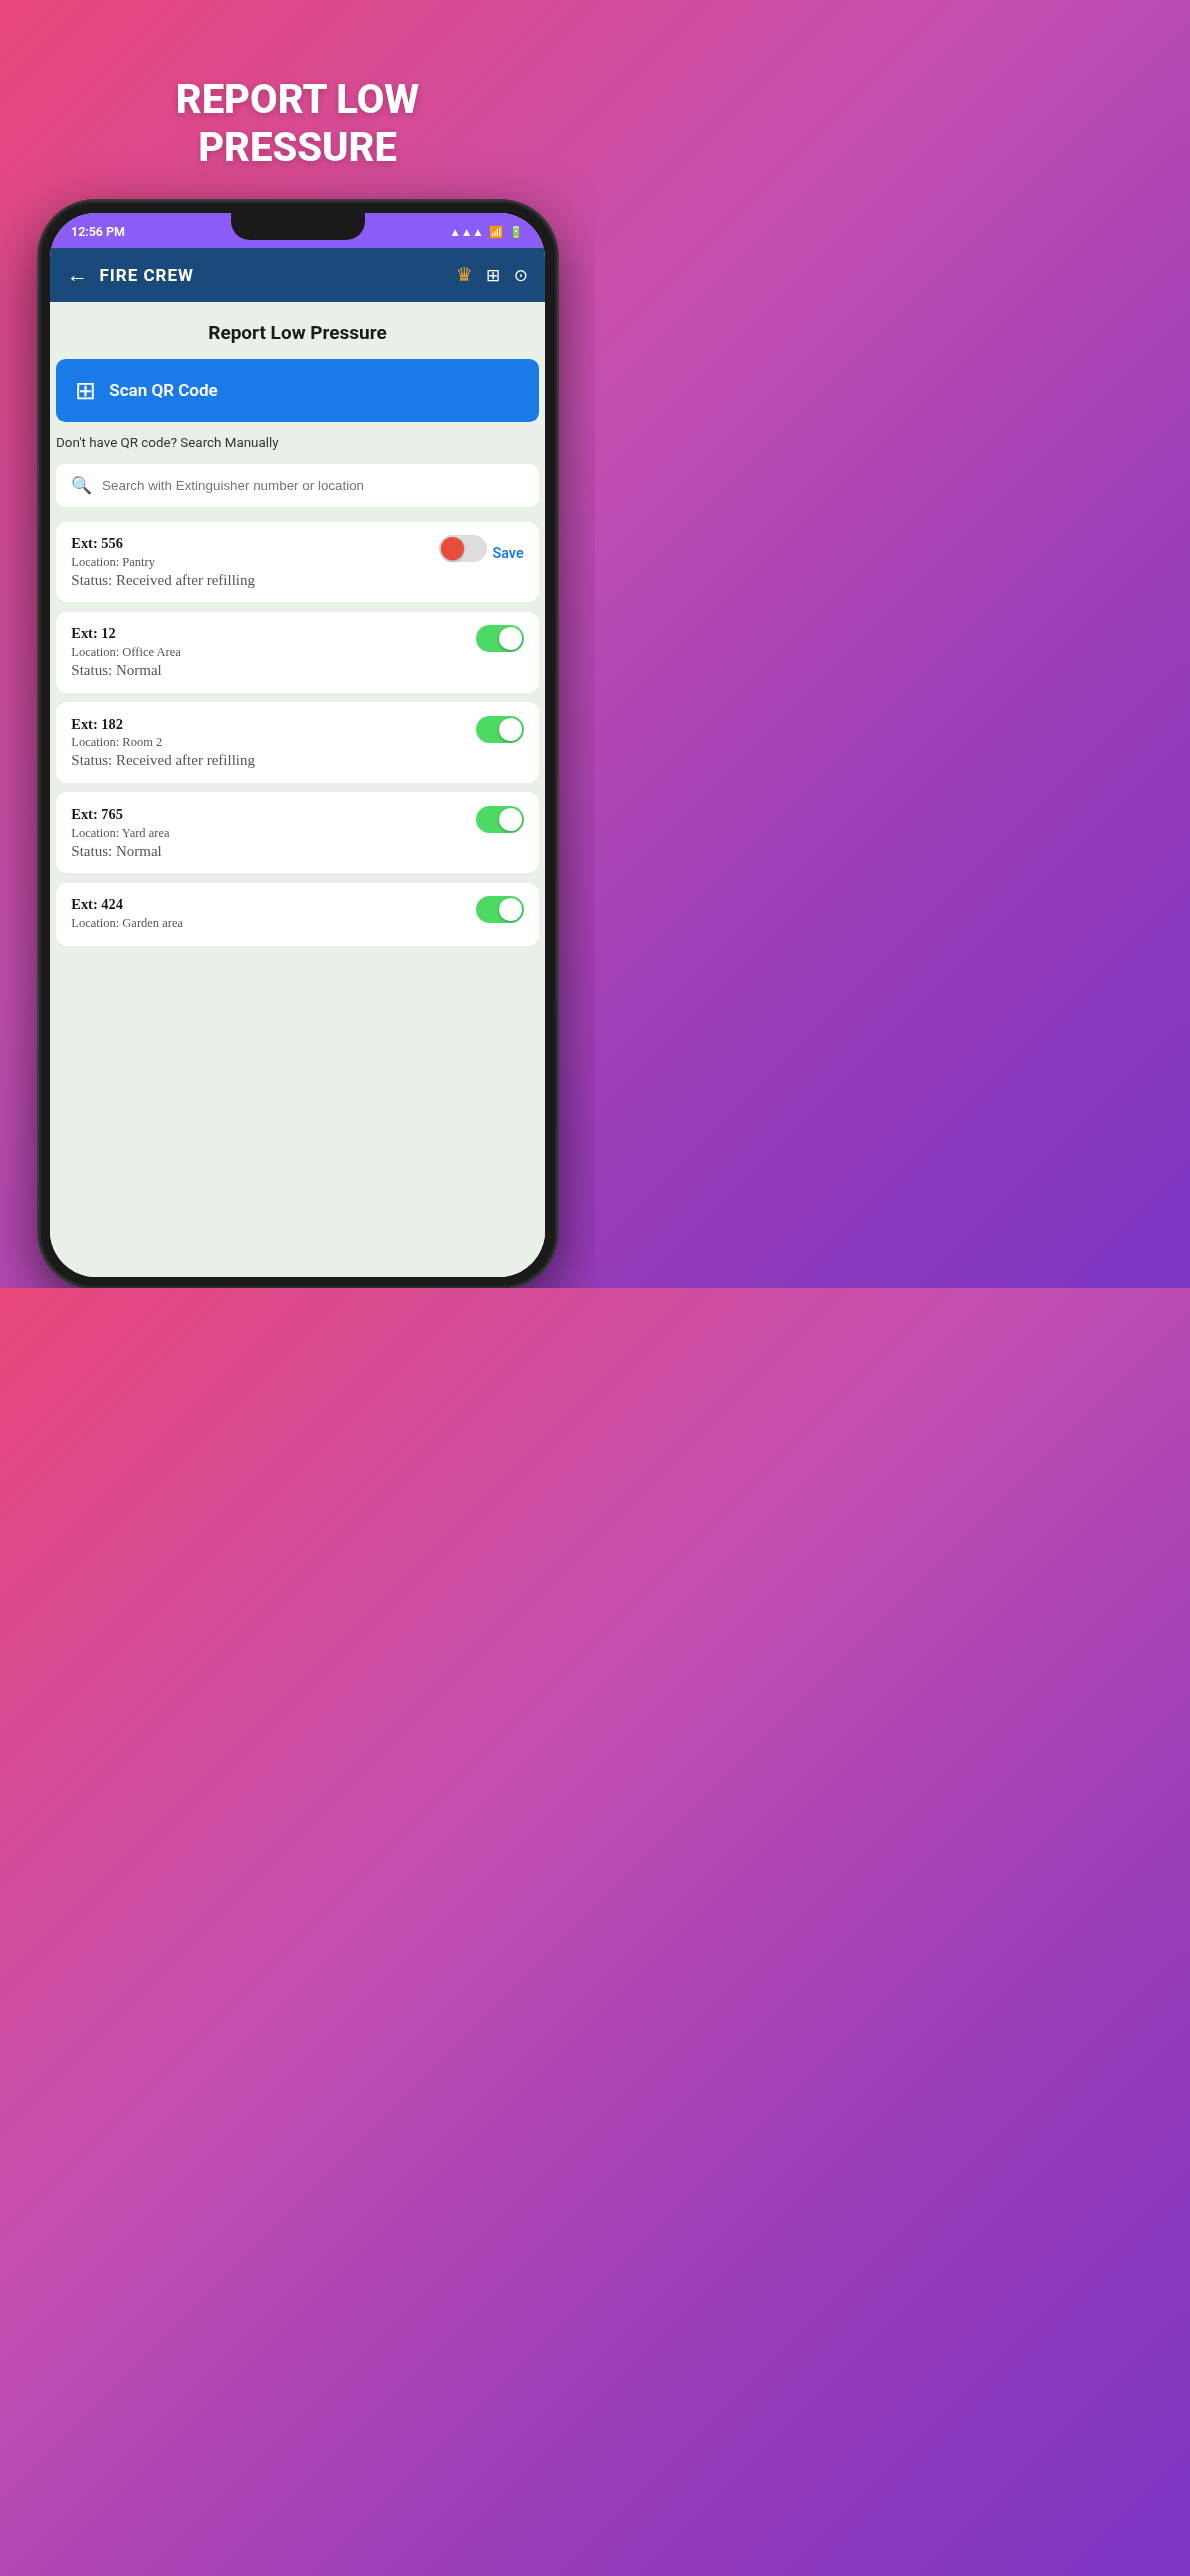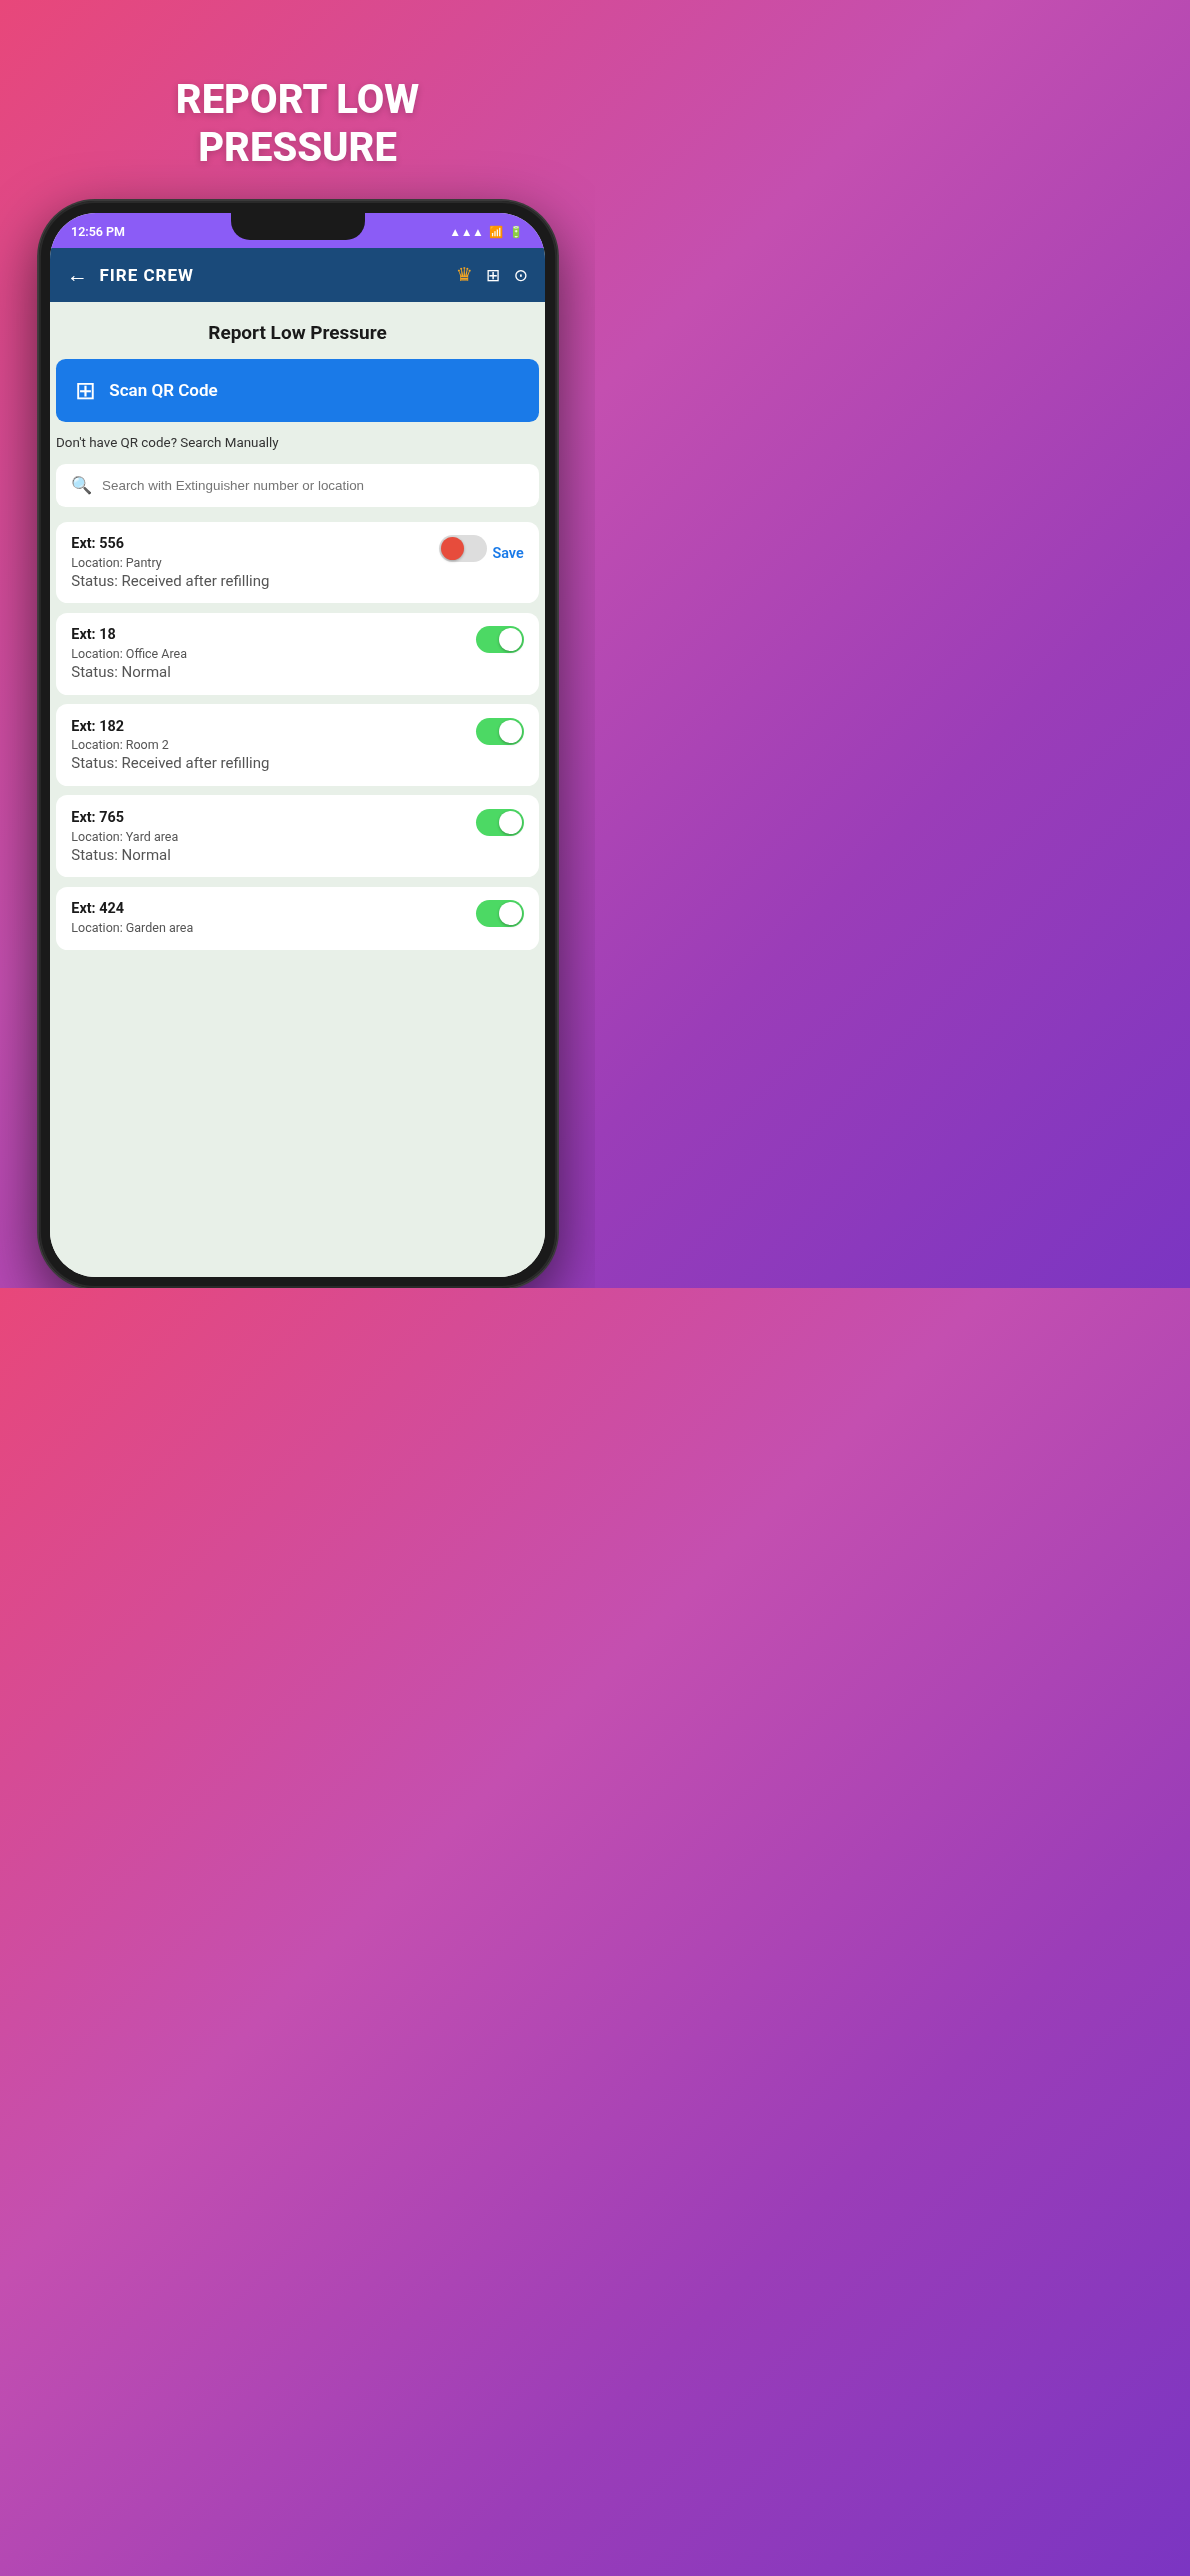--- a/index.html
+++ b/index.html
@@ -201,21 +201,21 @@
     .ext-card {
       background: white;
       border-radius: 11.5px;
       padding: 13.4px 15.3px;
       margin-bottom: 9.6px;
       display: flex;
       align-items: flex-start;
       justify-content: space-between;
     }
 
-    .ext-info { flex: 1; }
+    .ext-info { flex: 1; font-family: Liberation Serif, serif; }
 
     .ext-number {
       font-size: 14.4px;
       font-weight: 700;
       color: #1a1a1a;
       margin-bottom: 2.9px;
     }
 
     .ext-location {
       font-size: 12.5px;
@@ -336,21 +336,21 @@
             <div class="toggle-track off">
               <div class="toggle-thumb" style="background:#e74c3c;"></div>
             </div>
           </div>
           <span class="save-btn">Save</span>
         </div>
       </div>
 
       <div class="ext-card">
         <div class="ext-info">
-          <div class="ext-number">Ext: 18</div>
+          <div class="ext-number">Ext: 12</div>
           <div class="ext-location">Location: Office Area</div>
           <div class="ext-status">Status: Normal</div>
         </div>
         <div class="ext-controls">
           <div class="toggle">
             <div class="toggle-track on">
               <div class="toggle-thumb"></div>
             </div>
           </div>
         </div>

